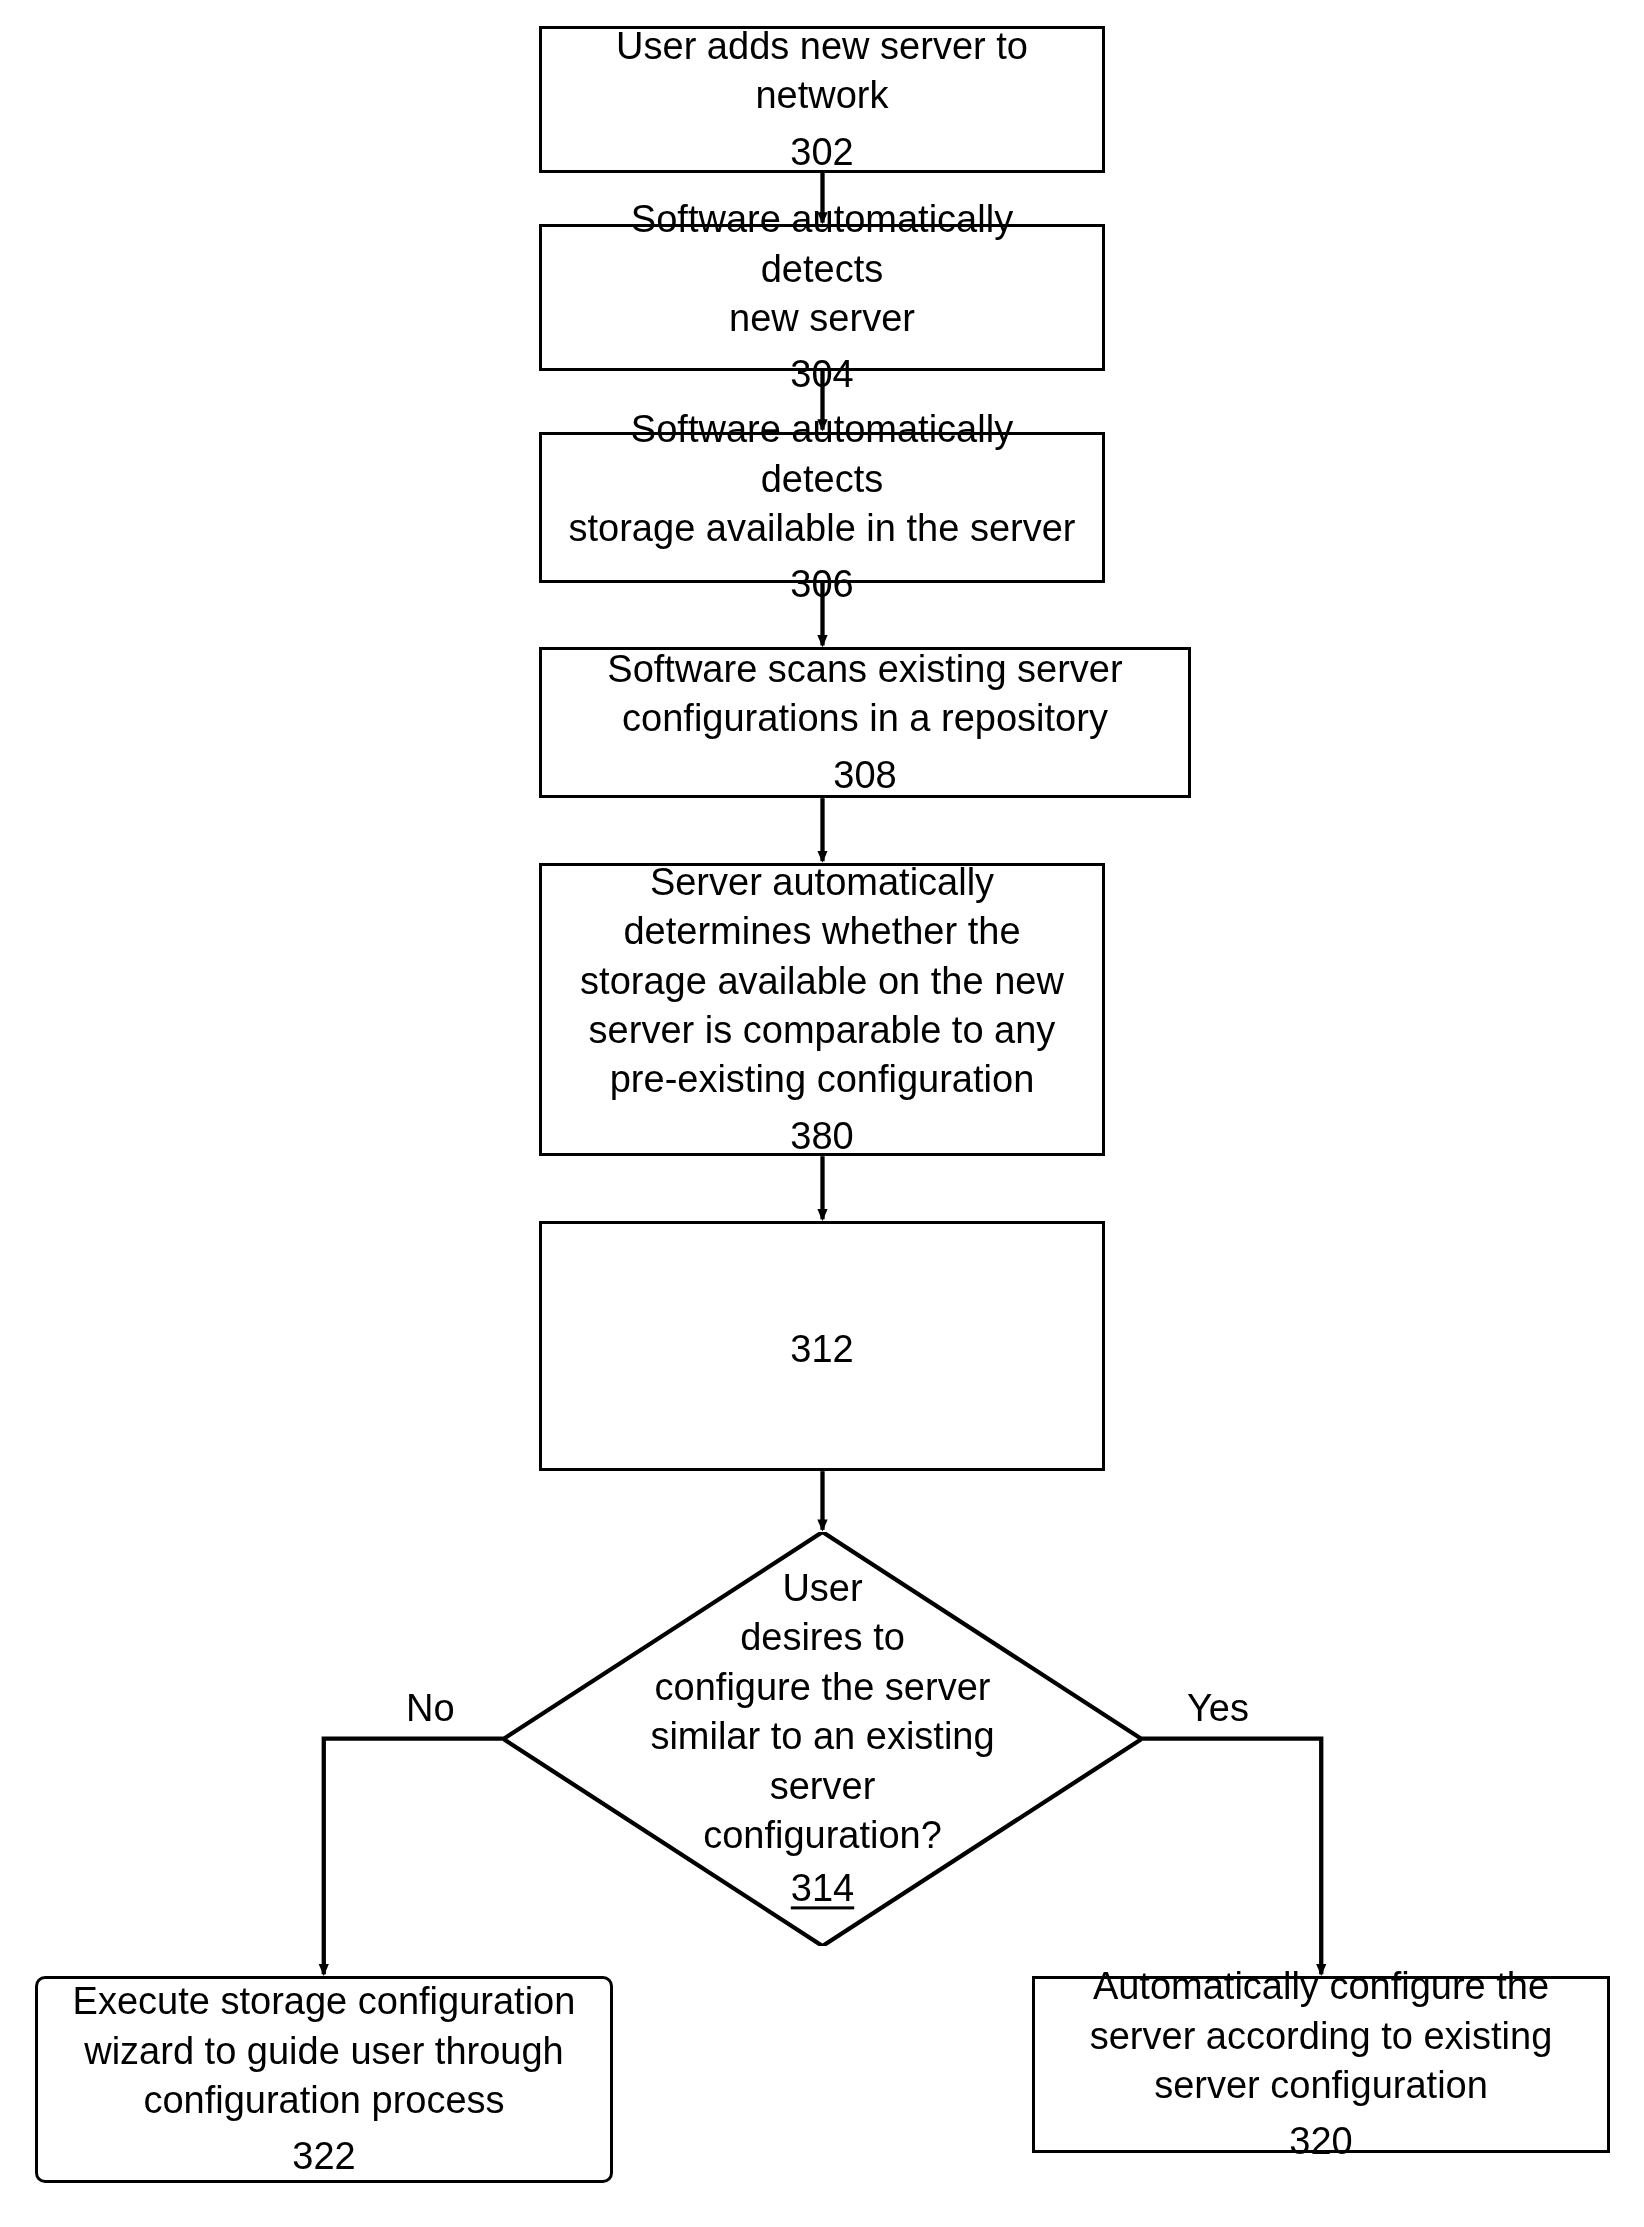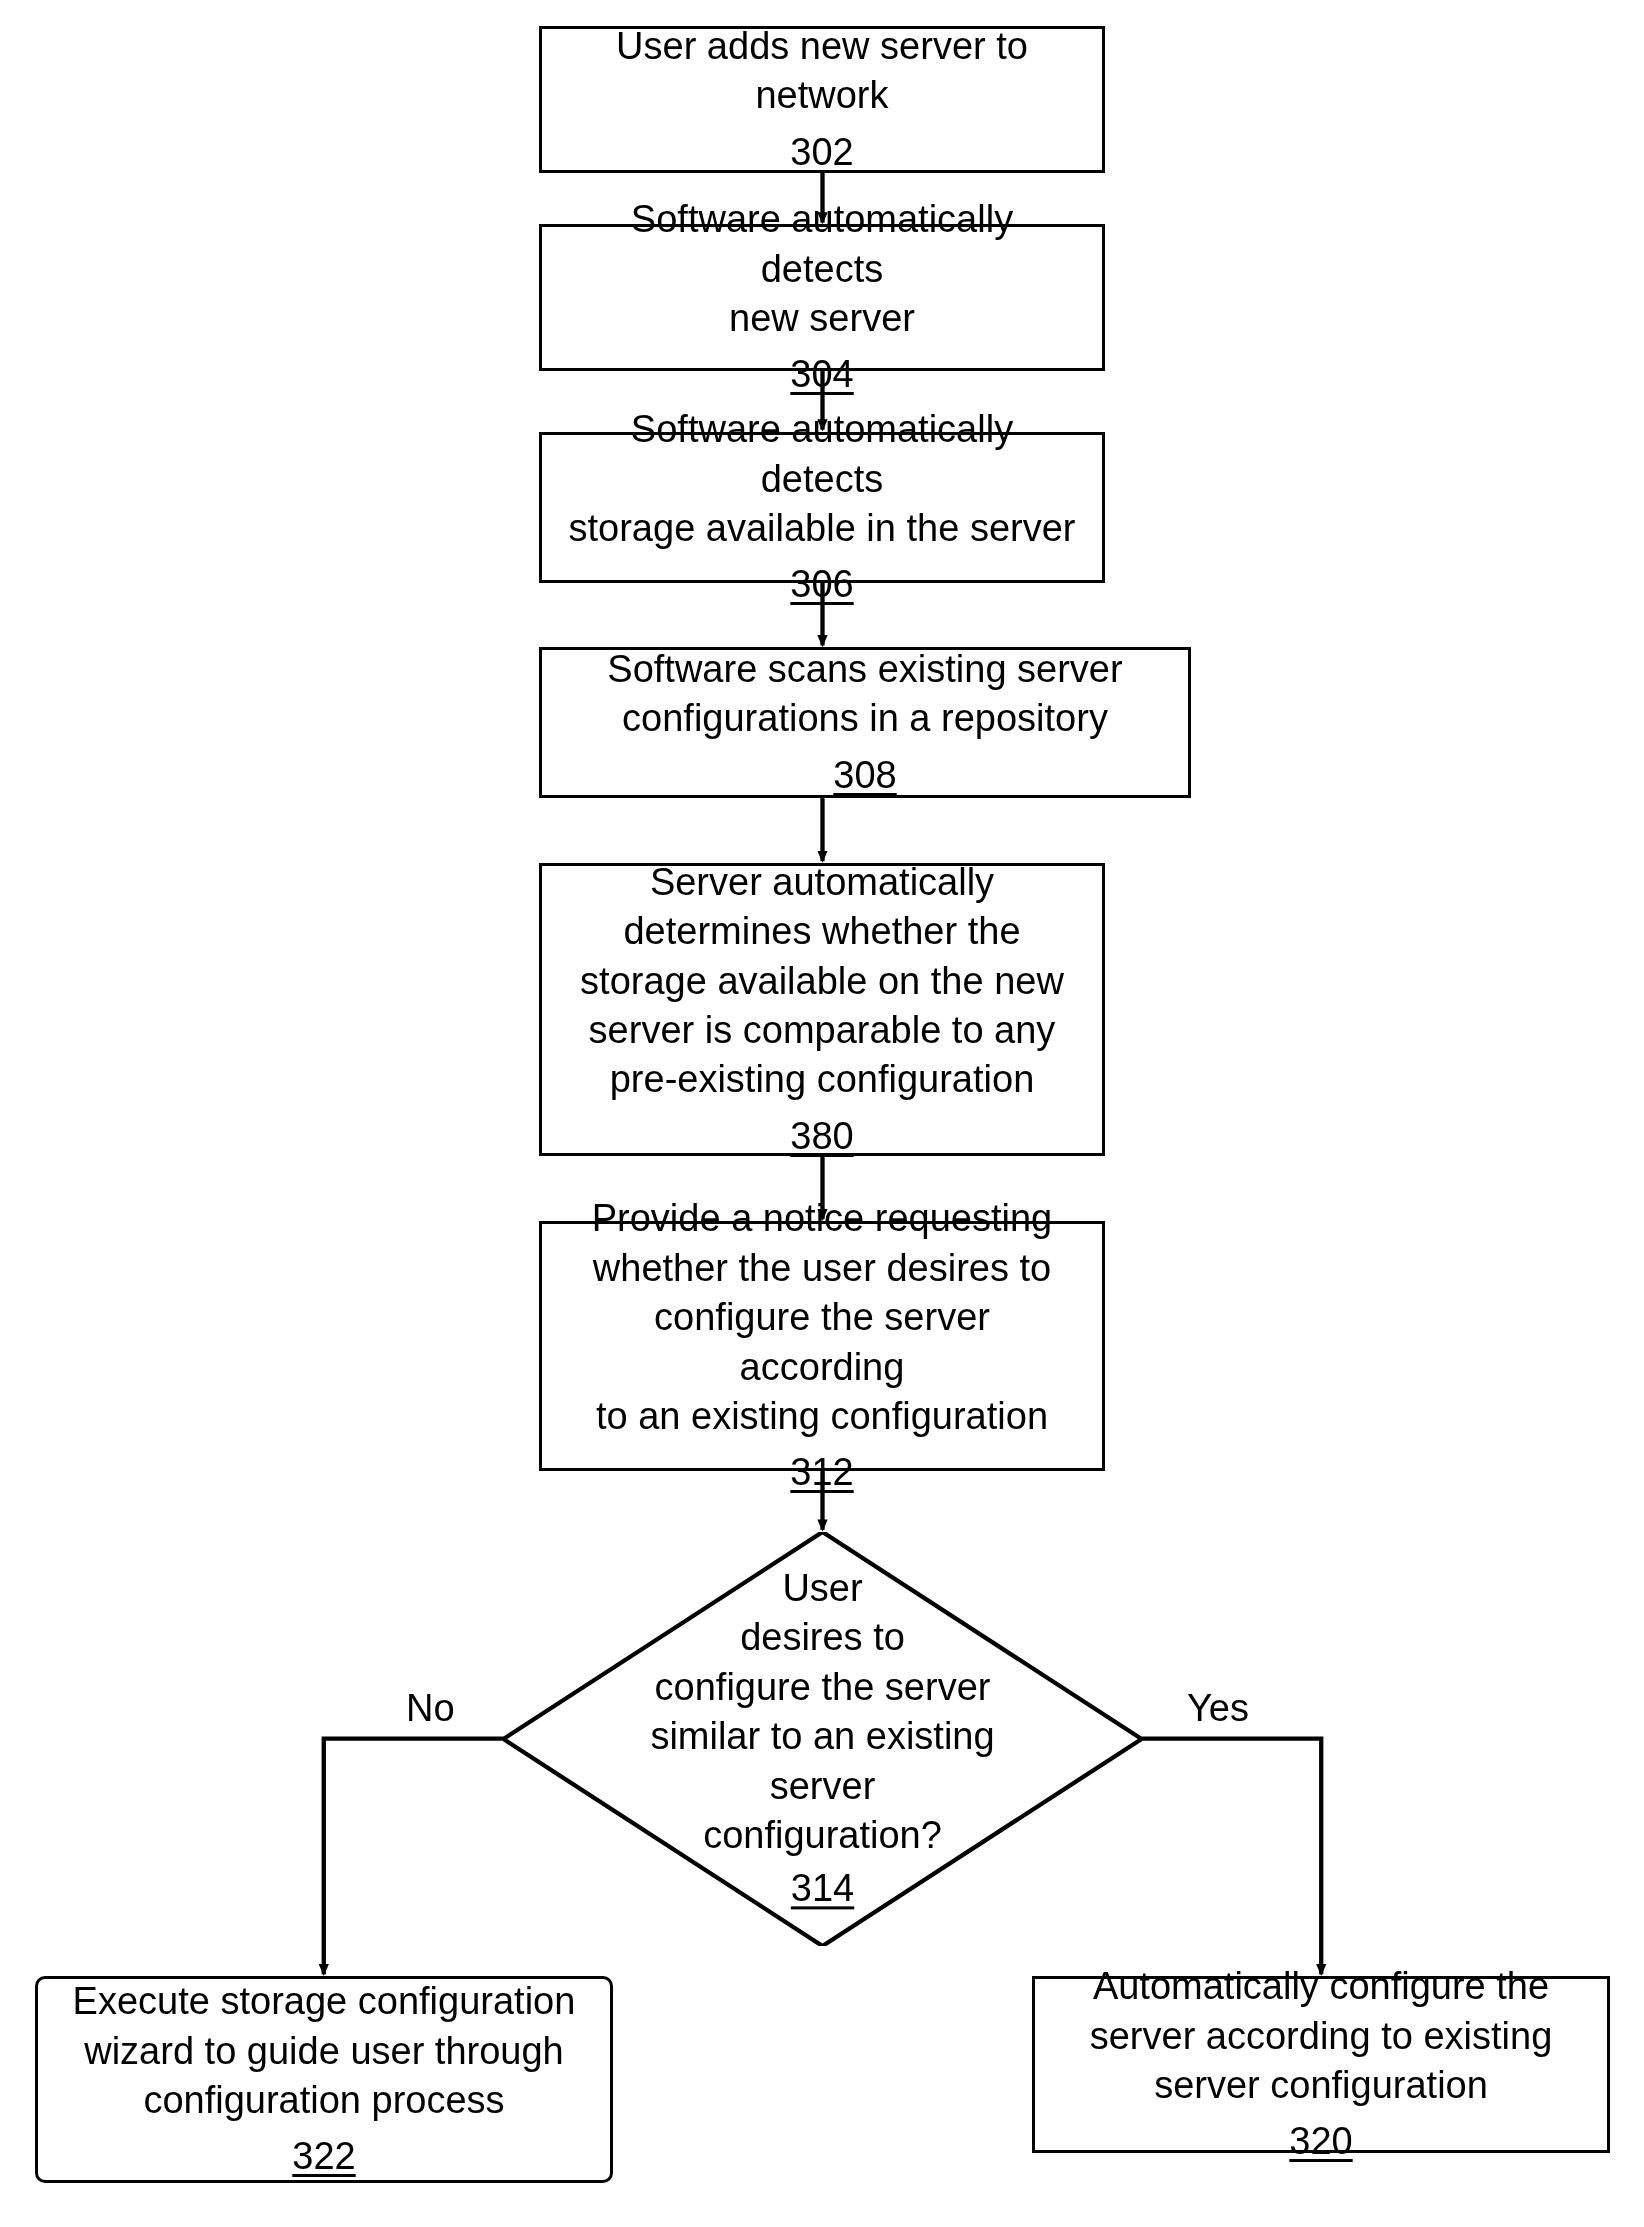--- a/index.html
+++ b/index.html
@@ -17,21 +17,20 @@
       display: flex;
       flex-direction: column;
       align-items: center;
       justify-content: center;
       text-align: center;
       padding: 20px 26px;
       font-size: 38px;
       line-height: 1.3;
     }
     .box .num {
-      text-decoration: underline;
       text-underline-offset: 5.2px;
       text-decoration-thickness: 2.6px;
       margin-top: 7px;
     }
     .diamond-wrap {
       position: absolute;
       width: 639px;
       height: 414px;
     }
     .diamond-svg { position: absolute; left: 0; top: 0; }
@@ -78,21 +77,20 @@
   <span>Software scans existing server<br>configurations in a repository</span>
   <span class="num">308</span>
 </div>
 
 <div class="box" style="left:539px; top:863px; width:566px; height:293px;">
   <span>Server automatically<br>determines whether the<br>storage available on the new<br>server is comparable to any<br>pre-existing configuration</span>
   <span class="num">380</span>
 </div>
 
 <div class="box" style="left:539px; top:1221px; width:566px; height:250px;">
-  <span>Provide a notice requesting<br>whether the user desires to<br>configure the server according<br>to an existing configuration</span>
   <span class="num">312</span>
 </div>
 
 <div class="diamond-wrap" style="left:503px; top:1532px;">
   <svg class="diamond-svg" width="639" height="414" viewBox="0 0 740 480">
     <polygon points="370,0 740,240 370,480 0,240" fill="#fff" stroke="#000" stroke-width="5"></polygon>
   </svg>
   <div class="diamond-text">
     <span>User<br>desires to<br>configure the server<br>similar to an existing server<br>configuration?</span><br>
     <span class="num">314</span>

